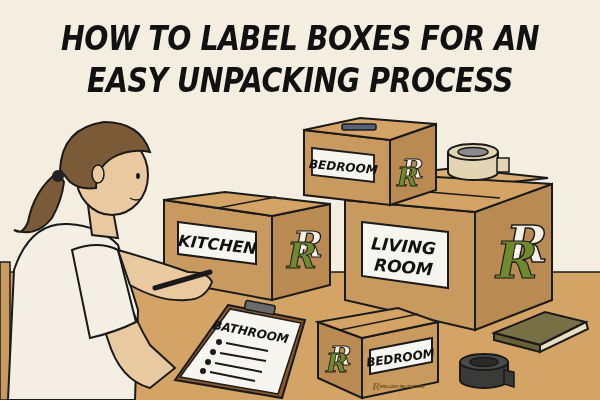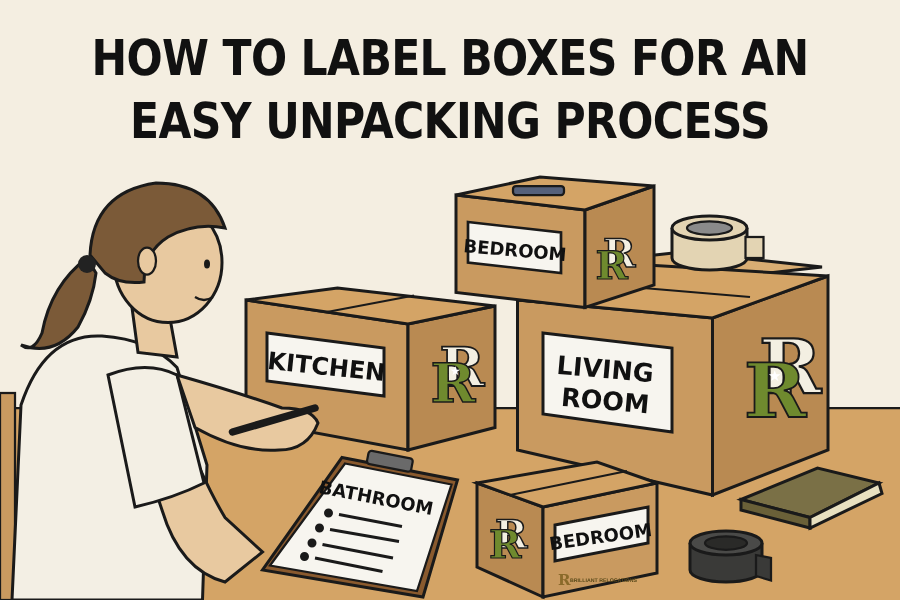--- a/index.html
+++ b/index.html
@@ -1,17 +1,17 @@
 <!DOCTYPE html>
 <html><head>
 <meta charset="utf-8">
 <style>
   html,body{margin:0;padding:0;}
   body{width:600px;height:400px;overflow:hidden;background:#f4eee1;position:relative;font-family:"Liberation Sans",sans-serif;}
-  .scene{position:absolute;left:0;top:0;width:600px;height:400px;}
+  .scene{position:absolute;left:0;top:0;width:600px;height:400px;font-style:italic;}
   .title{position:absolute;left:0;top:18px;width:600px;text-align:center;font-family:"DejaVu Sans",sans-serif;font-weight:bold;font-size:33px;line-height:42px;color:#111;letter-spacing:-0.5px;transform:scaleX(0.86);transform-origin:center top;}
   .title div{white-space:nowrap;}
   svg{position:absolute;left:0;top:0;}
   .lbl{font-family:"DejaVu Sans",sans-serif;font-weight:bold;fill:#111;}
 </style>
 </head>
 <body>
 
 <div class="scene">
 

